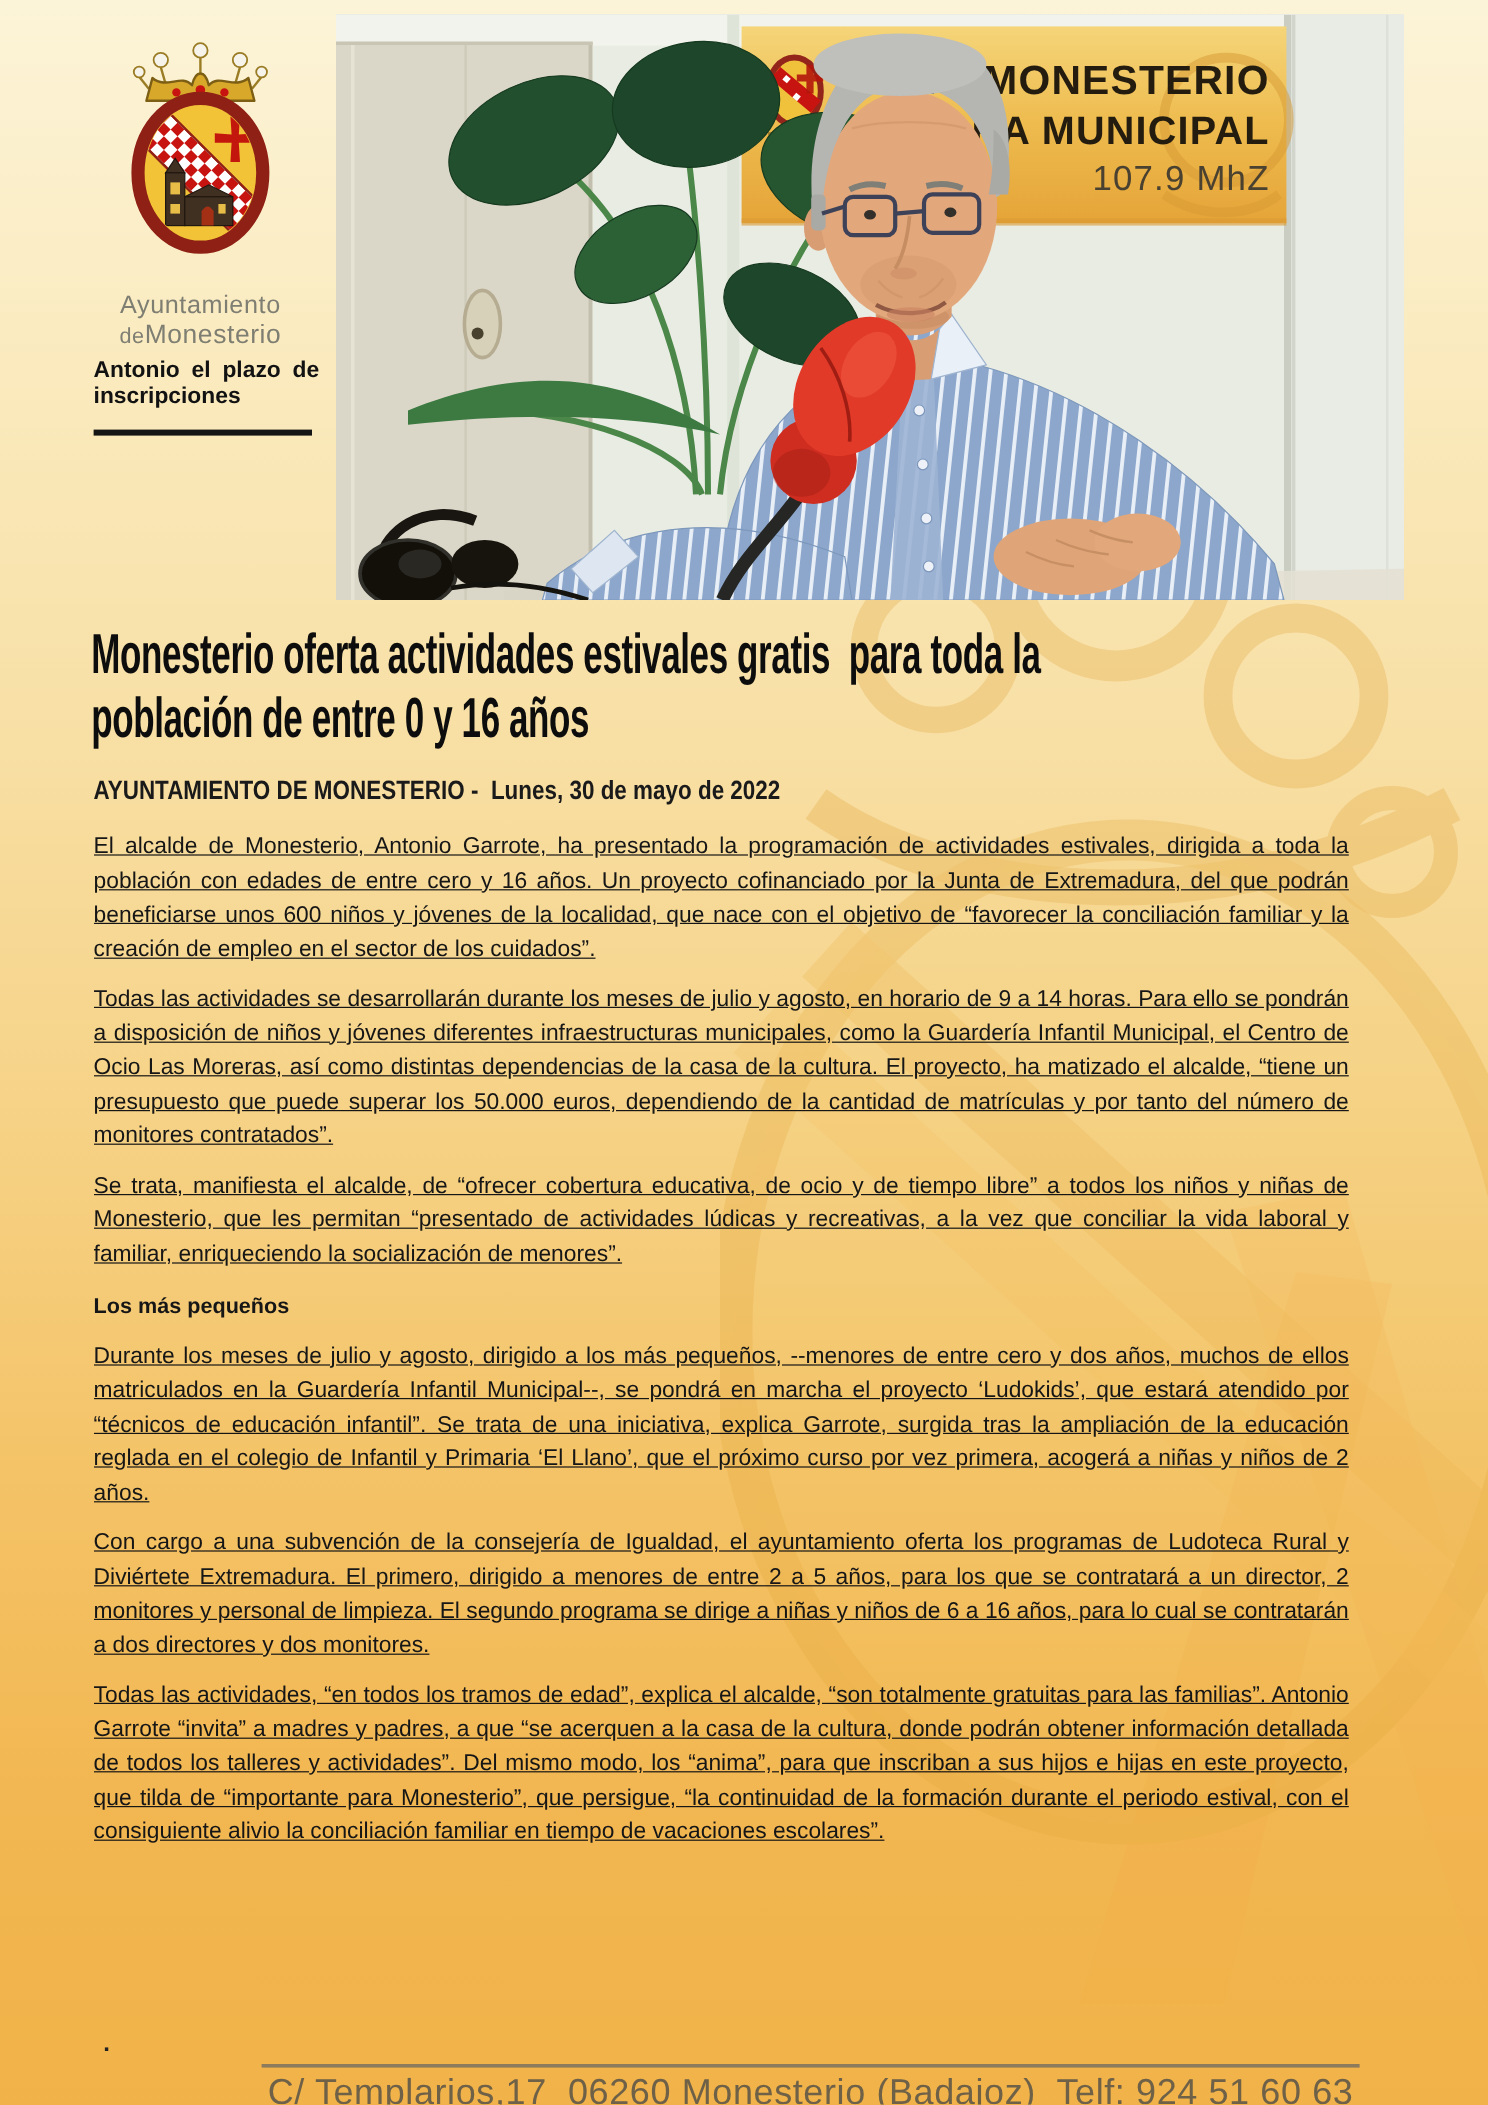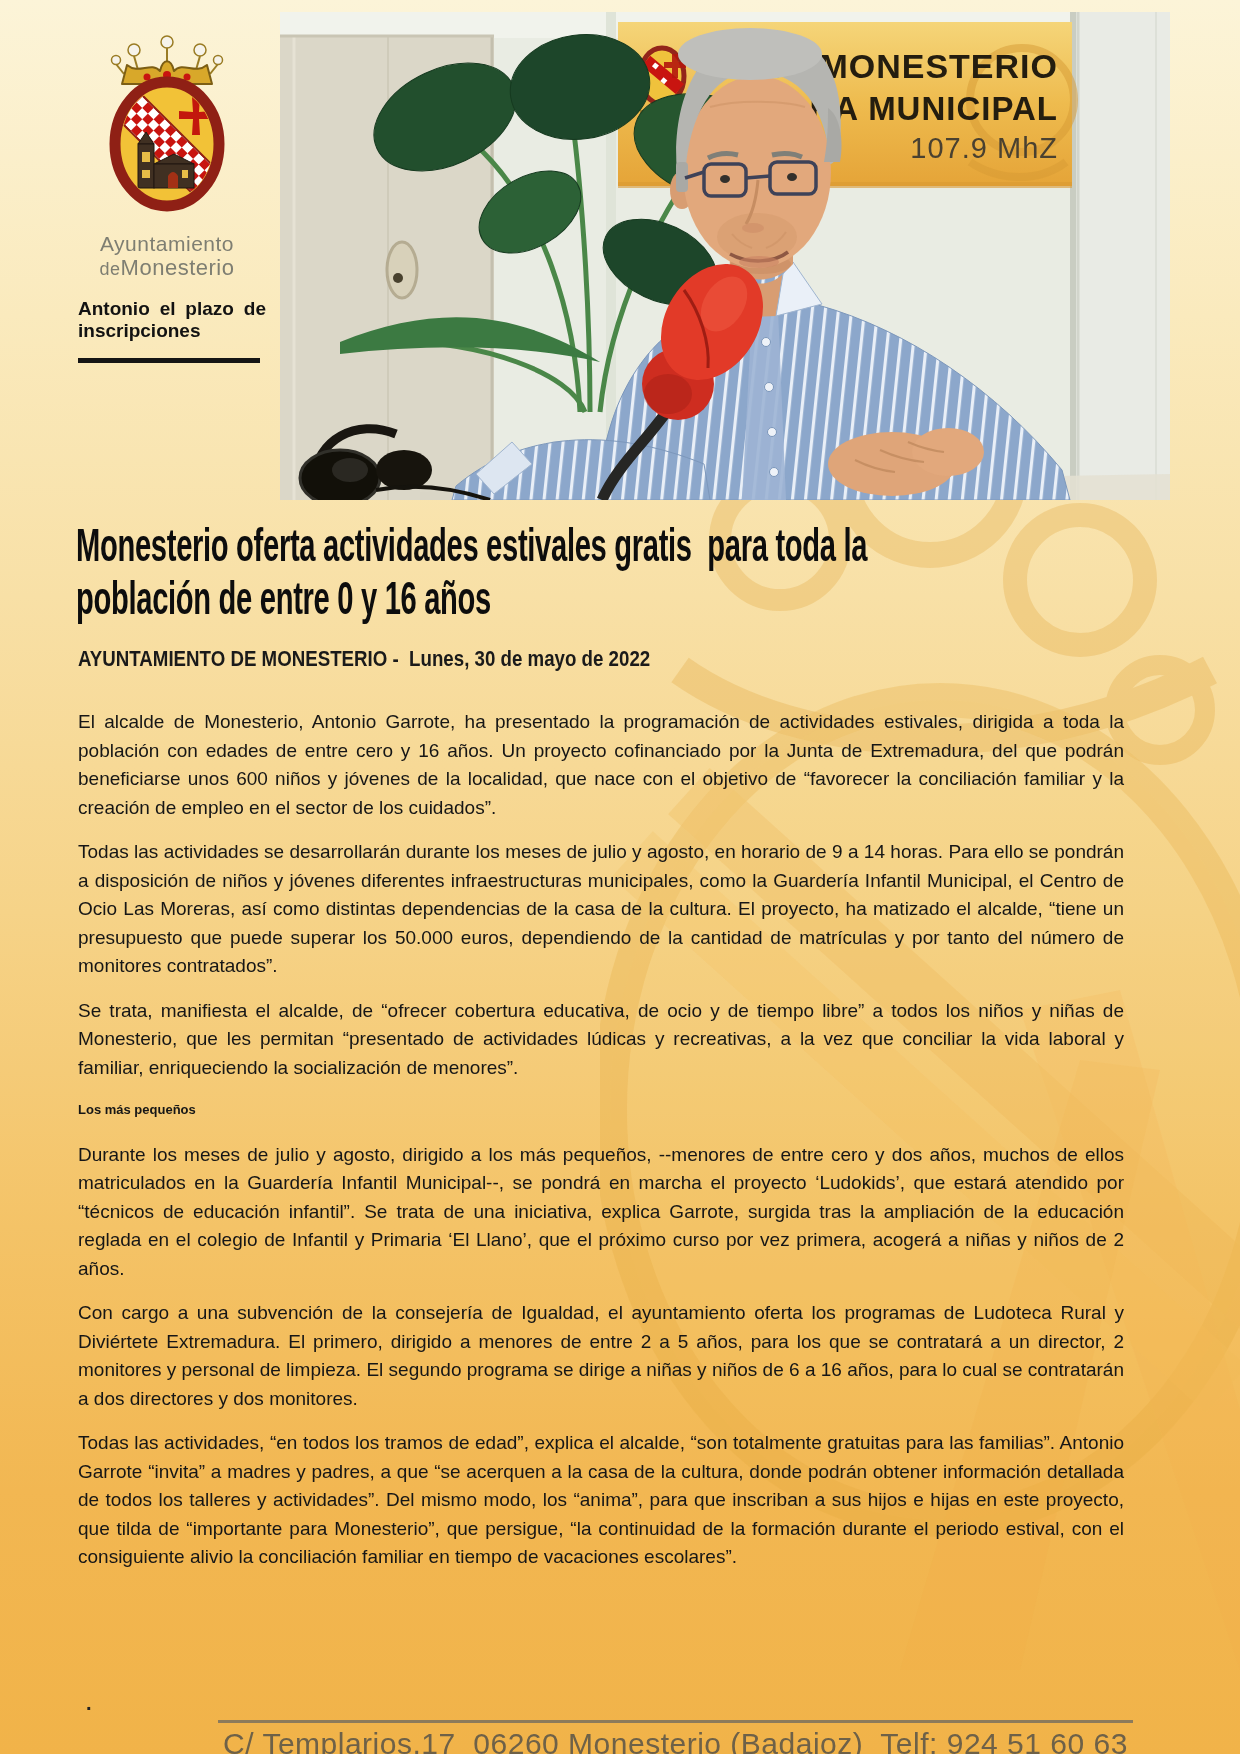--- a/index.html
+++ b/index.html
@@ -5,21 +5,21 @@
   html,body{margin:0;padding:0;}
   body{width:1240px;height:1754px;overflow:hidden;background:#f1b349;}
   .page{
     position:relative;width:1240px;height:1754px;overflow:hidden;
     font-family:"Liberation Sans","DejaVu Sans",sans-serif;
     background:linear-gradient(180deg,#fcf4d8 0%,#faeabd 18%,#f8e0a6 34%,#f6d388 52%,#f4c367 70%,#f2b752 85%,#f1b349 100%);
   }
   .watermark{position:absolute;top:110px;right:0;width:640px;height:1560px;opacity:.5;}
   
   .logo-block{position:absolute;left:84px;top:32px;width:166px;text-align:center;}
-  .logo-caption{margin-top:6px;color:#7e7e72;letter-spacing:.5px;line-height:1.12;}
+  .logo-caption{margin-top:16px;color:#7e7e72;letter-spacing:.5px;line-height:1.12;}
   .cap1{font-size:21px;}
   .cap2{font-size:22px;}
   .cap2 .de{font-size:18px;}
   
   .photo{position:absolute;left:280px;top:12px;width:890px;height:488px;overflow:hidden;}
   .photo svg{display:block;}
   .photo text{font-family:"Liberation Sans","DejaVu Sans",sans-serif;}
   
   .sidebar{position:absolute;left:78px;top:284px;width:188px;color:#121212;font-weight:bold;font-size:19px;line-height:22px;text-align:justify;}
   .side-note{margin-top:14px;}
@@ -31,22 +31,22 @@
     letter-spacing:-.5px;white-space:pre-wrap;
     transform:scaleX(.62);transform-origin:0 0;
   }
   .byline{
     position:absolute;left:78px;top:646px;
     color:#1a1a1a;font-size:22px;font-weight:bold;white-space:pre;
     transform:scaleX(.85);transform-origin:0 0;
   }
   
   .article-body{position:absolute;left:78px;top:692px;width:1046px;color:#161616;font-size:19px;line-height:28.5px;text-align:justify;}
-  .article-body p{margin:16px 0 13px 0;}
-  .subhead{font-weight:bold;margin:14px 0 14px 0;font-size:13px;}
+  .article-body p{margin:0 0 13px 0;text-decoration:underline;}
+  .subhead{font-weight:bold;margin:14px 0 14px 0;font-size:18px;}
   .indent{text-indent:9px;}
   
   .stray-dot{position:absolute;left:86px;top:1692px;font-size:20px;font-weight:bold;color:#222;}
   .footer-rule{position:absolute;left:218px;top:1720px;width:915px;height:3px;background:#8d7b5b;}
   .footer-text{
     position:absolute;left:218px;top:1727px;width:915px;text-align:center;
     color:#6e6148;font-size:30px;letter-spacing:.5px;white-space:pre;
   }
 </style>
 </head>

